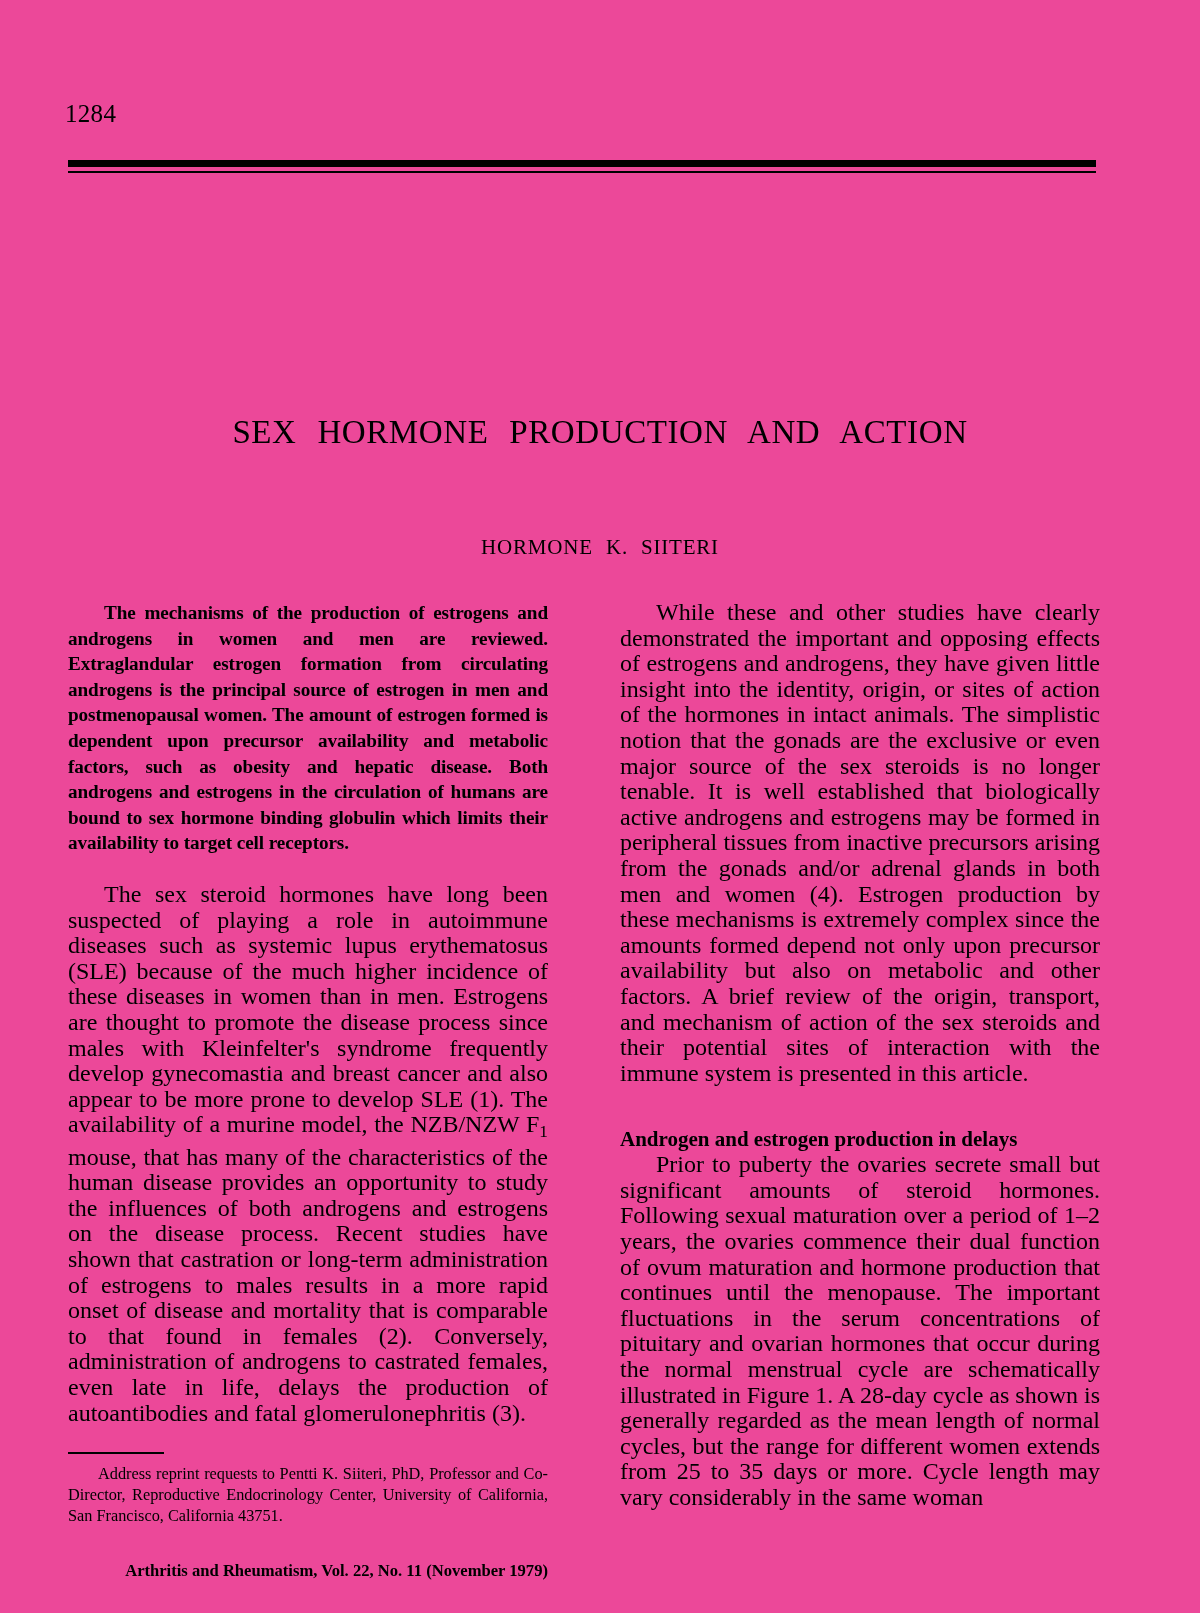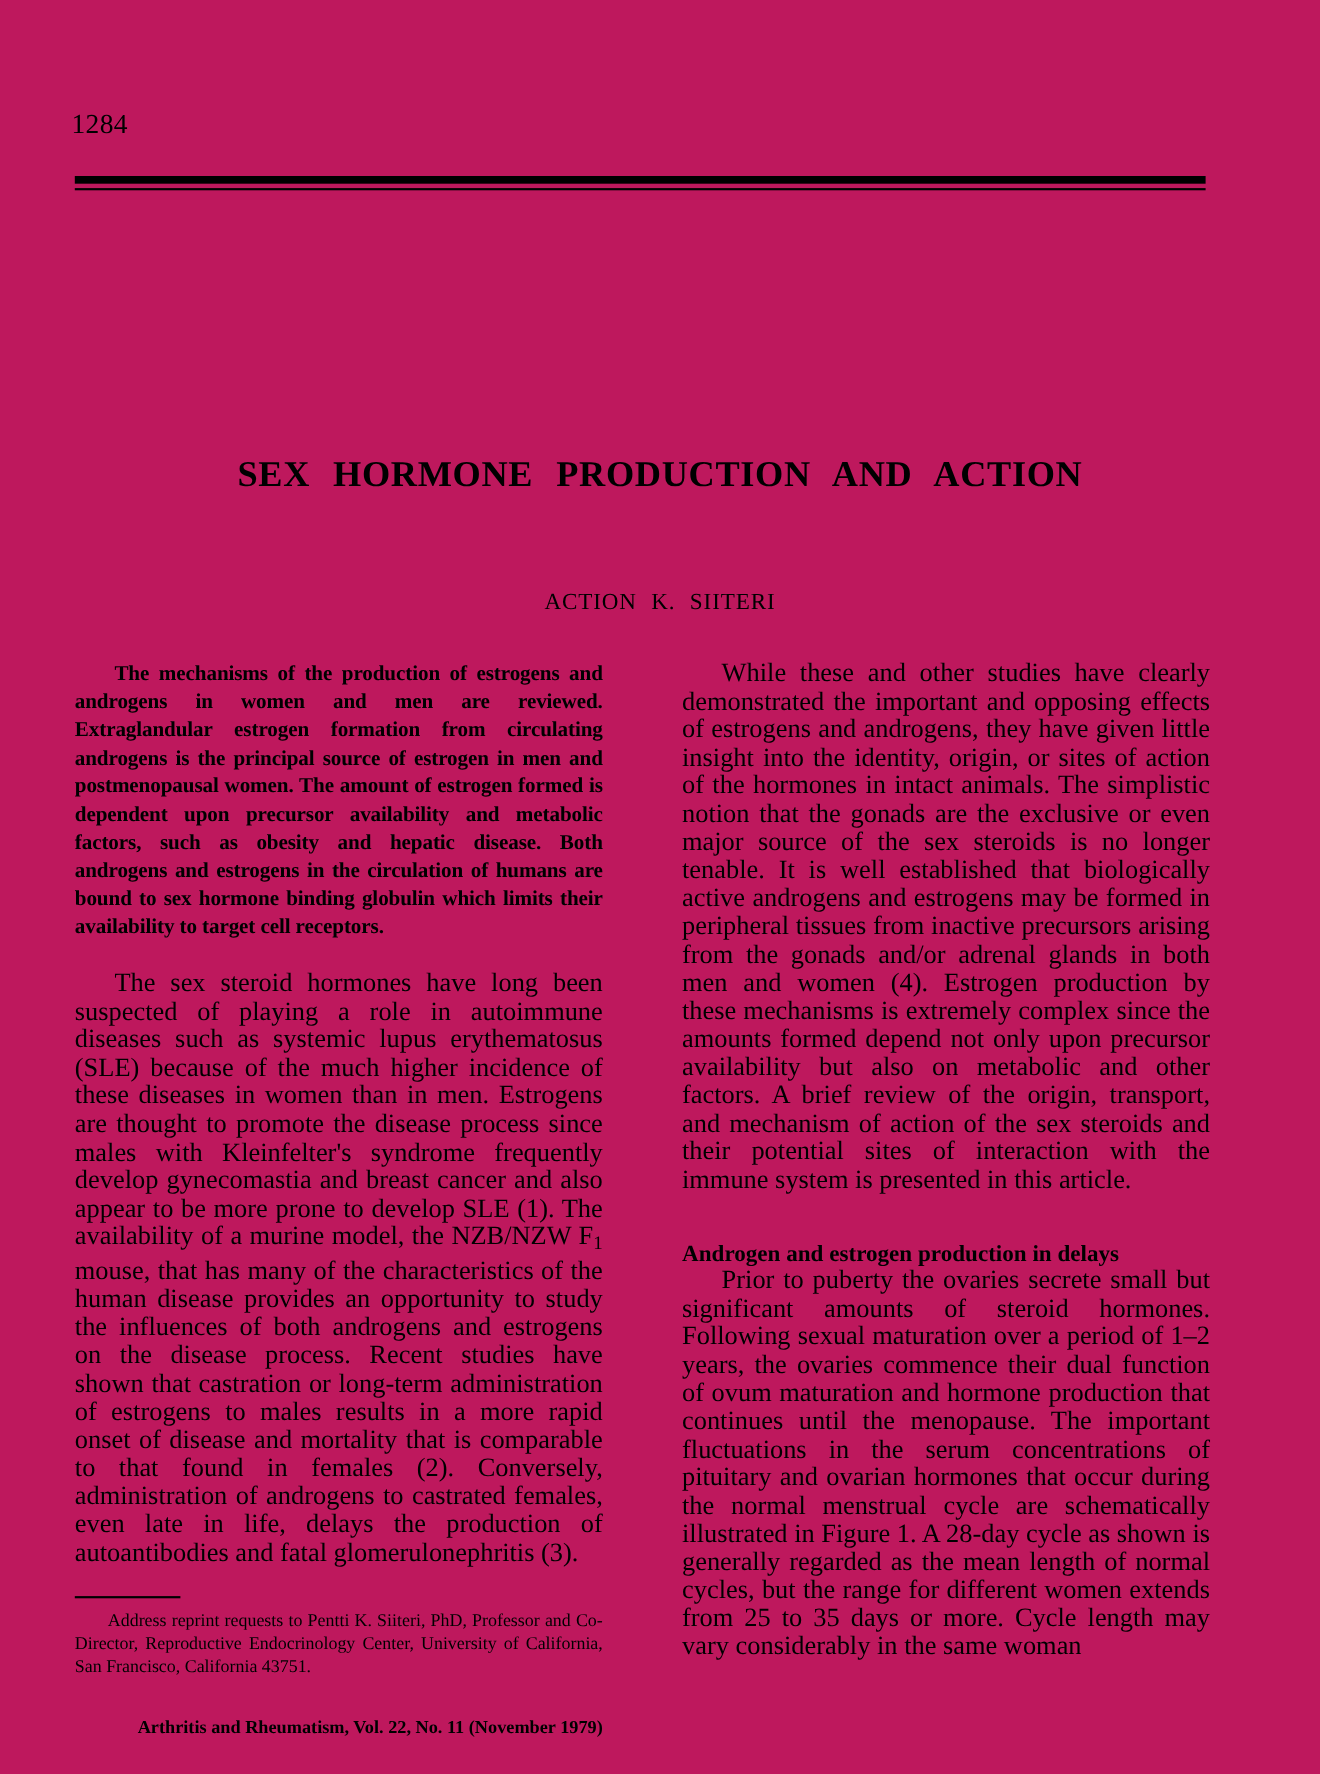--- a/index.html
+++ b/index.html
@@ -9,21 +9,21 @@
     background: #ffffff;
   }
   body {
     font-family: "Liberation Serif", "DejaVu Serif", serif;
     color: #000000;
   }
   .page {
     position: relative;
     width: 1200px;
     height: 1613px;
-    background: #be185d;
+    background: #ec4899;
     overflow: hidden;
     box-sizing: border-box;
   }
 
   
   .folio {
     position: absolute;
     left: 65px;
     top: 101px;
     font-size: 25px;
@@ -53,21 +53,21 @@
   .article-title {
     position: absolute;
     left: 0;
     top: 392px;
     width: 1200px;
     text-align: center;
     font-size: 33px;
     line-height: 1.15;
     letter-spacing: 0.6px;
     word-spacing: 12px;
-    font-weight: bold;
+    font-weight: normal;
     font-family: "Liberation Serif", "DejaVu Serif", serif;
   }
   .byline {
     position: absolute;
     left: 0;
     top: 535px;
     width: 1200px;
     text-align: center;
     font-size: 21px;
     letter-spacing: 0.8px;
@@ -151,21 +151,21 @@
 
   <div class="folio">1284</div>
 
   <div class="rule-group">
     <div class="rule-thick"></div>
     <div class="rule-thin"></div>
   </div>
 
   <h1 class="article-title">SEX HORMONE PRODUCTION AND ACTION</h1>
 
-  <div class="byline">ACTION K. SIITERI</div>
+  <div class="byline">HORMONE K. SIITERI</div>
 
   <div class="columns">
 
     <div class="col">
 
       <p class="body-par abstract">The mechanisms of the production of estrogens and androgens in women and men are reviewed. Extraglandular estrogen formation from circulating androgens is the principal source of estrogen in men and postmenopausal women. The amount of estrogen formed is dependent upon precursor availability and metabolic factors, such as obesity and hepatic disease. Both androgens and estrogens in the circulation of humans are bound to sex hormone binding globulin which limits their availability to target cell receptors.</p>
 
       <p class="body-par"><span>The sex steroid hormones have long been suspected of playing a role in autoimmune diseases such as systemic lupus erythematosus (SLE) because of the much higher incidence of these diseases in women than in men. Estrogens are thought to promote the disease process since males with Kleinfelter's syndrome frequently develop gynecomastia and breast cancer and also appear to be more prone to develop SLE (1). The availability of a murine model, the NZB/NZW F</span><span class="sub">1</span><span> mouse, that has many of the characteristics of the human disease provides an opportunity to study the influences of both androgens and estrogens on the disease process. Recent studies have shown that castration or long-term administration of estrogens to males results in a more rapid onset of disease and mortality that is comparable to that found in females (2). Conversely, administration of androgens to castrated females, even late in life, delays the production of autoantibodies and fatal glomerulonephritis (3).</span></p>
 
       <div class="footnote-wrap">

